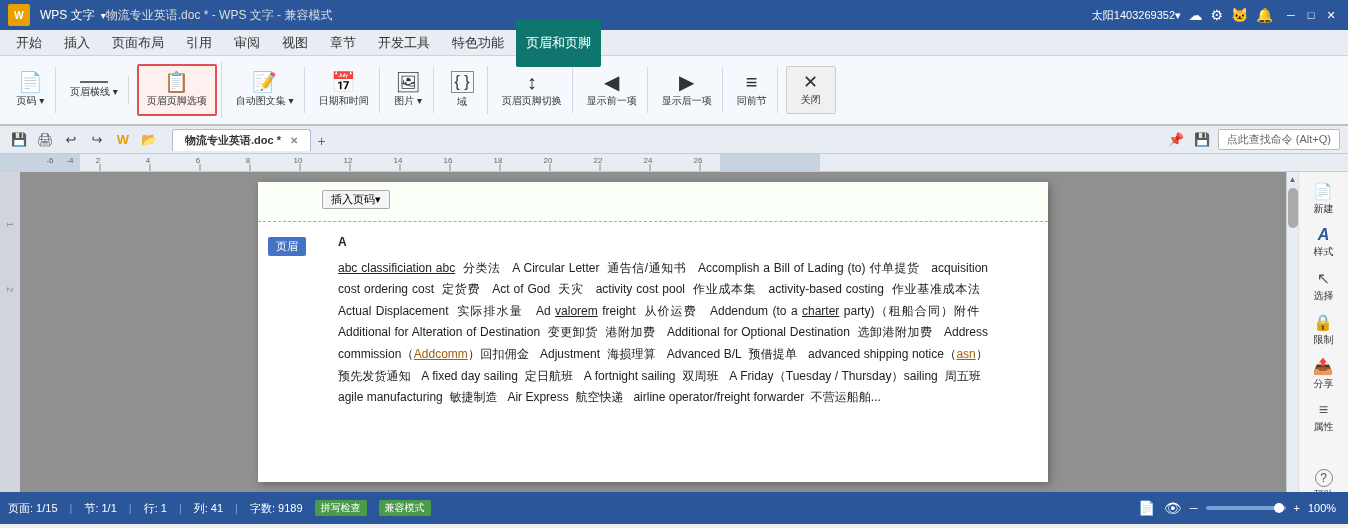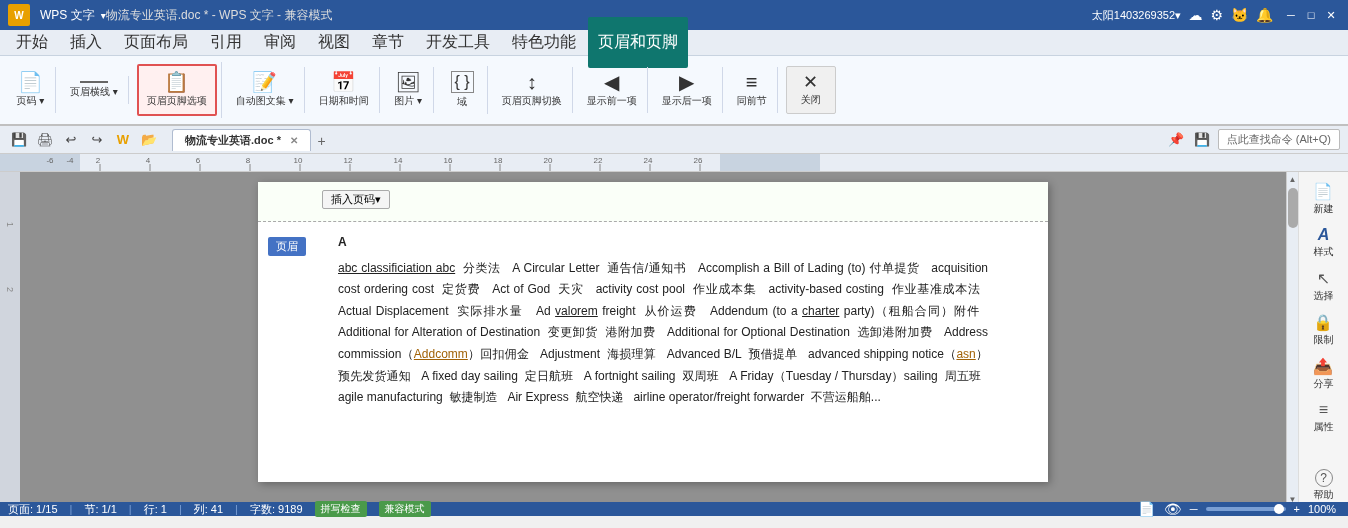--- a/index.html
+++ b/index.html
@@ -26,21 +26,21 @@
       background: #e8edf4;
       height: 26px;
       display: flex;
       align-items: center;
       padding: 0 6px;
       gap: 2px;
       border-bottom: 1px solid #c8d3e0;
     }
     .menu-item {
       padding: 15px 10px;
-      font-size: 16px;
+      font-size: 13px;
       cursor: pointer;
       border-radius: 2px;
       color: #333;
     }
     .menu-item.active { background: #0f766e; color: white; }
 
     
     .ribbon {
       background: #f5f9fe;
       border-bottom: 2px solid #c0c0c0;
@@ -242,29 +242,29 @@
       font-size: 8px; cursor: pointer; color: #666;
     }
     .scroll-thumb {
       width: 10px; height: 40px;
       background: #aaa; border-radius: 5px; margin: 2px;
     }
 
     
     .status-bar {
       background: #2b579a;
-      height: 14px;
+      height: 32px;
       display: flex;
       align-items: center;
       padding: 0 8px;
       color: white;
       font-size: 11px;
       gap: 12px;
       position: absolute;
-      bottom: 12px;
+      bottom: 4px;
       left: 0;
       right: 0;
     }
     .status-bar .sep { color: #7a9fd4; }
     .status-right {
       margin-left: auto;
       display: flex;
       align-items: center;
       gap: 8px;
     }

